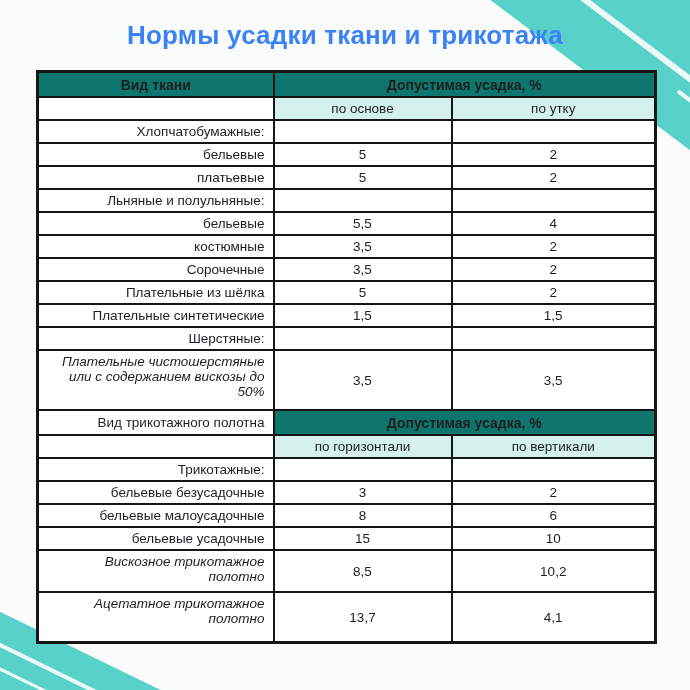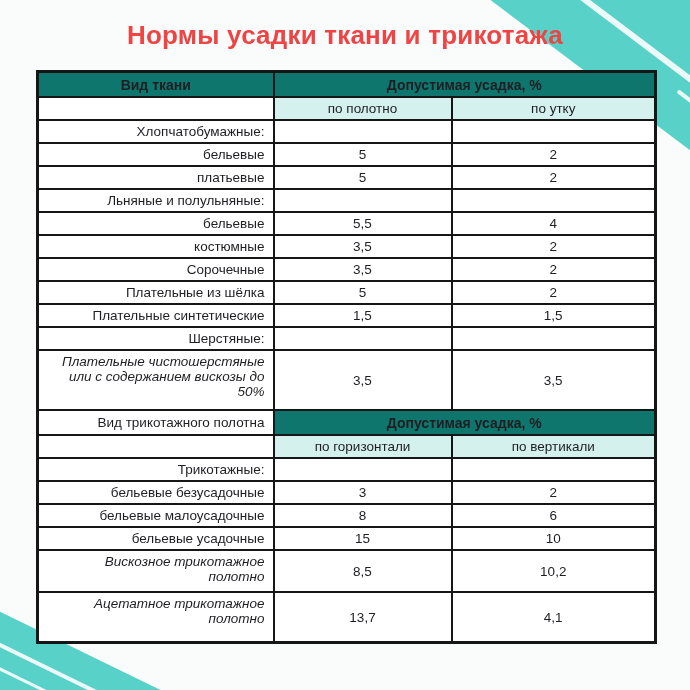--- a/index.html
+++ b/index.html
@@ -17,21 +17,21 @@
   .brush-bl { left: -113px; top: 641px; width: 300px; height: 200px; transform: rotate(26deg); }
   .streak { position: absolute; background: rgba(255,255,255,0.88); border-radius: 3px; }
   .tr-s1 { left: 40px;  top: 240px; width: 320px; height: 6px; }
   .tr-s3 { left: 330px; top: 258px; width: 110px; height: 4px; }
   .bl-s1 { left: 30px; top: 28px; width: 190px; height: 4px; }
   .bl-s2 { left: 70px; top: 50px; width: 110px; height: 3px; }
 
   .title {
     position: absolute; top: 20px; left: 0; right: 0;
     text-align: center;
-    font-size: 26px; font-weight: 700; color: #ef4444;
+    font-size: 26px; font-weight: 700; color: #3b82f6;
     letter-spacing: 0.2px;
   }
 
   .tbl-wrap { position: absolute; left: 36px; top: 70px; }
   table { border-collapse: collapse; table-layout: fixed; border: 3px solid #161616; background: #ffffff; }
   col.c1 { width: 236px; } col.c2 { width: 178px; } col.c3 { width: 204px; }
   td {
     border: 2px solid #161616;
     padding: 1px 8px;
     font-size: 13.5px; color: #1e1e23;
@@ -74,21 +74,21 @@
           <col class="c3">
         </colgroup>
 
       <tbody>
           <tr>
         <td class="th">Вид ткани</td>
         <td class="th" colspan="2">Допустимая усадка, %</td>
       </tr>
       <tr>
         <td></td>
-        <td class="sub">по полотно</td>
+        <td class="sub">по основе</td>
         <td class="sub">по утку</td>
       </tr>
 
       <tr>
         <td class="left">Хлопчатобумажные:</td>
         <td class="val"></td>
         <td class="val"></td>
       </tr>
       <tr>
         <td class="right">бельевые</td>

